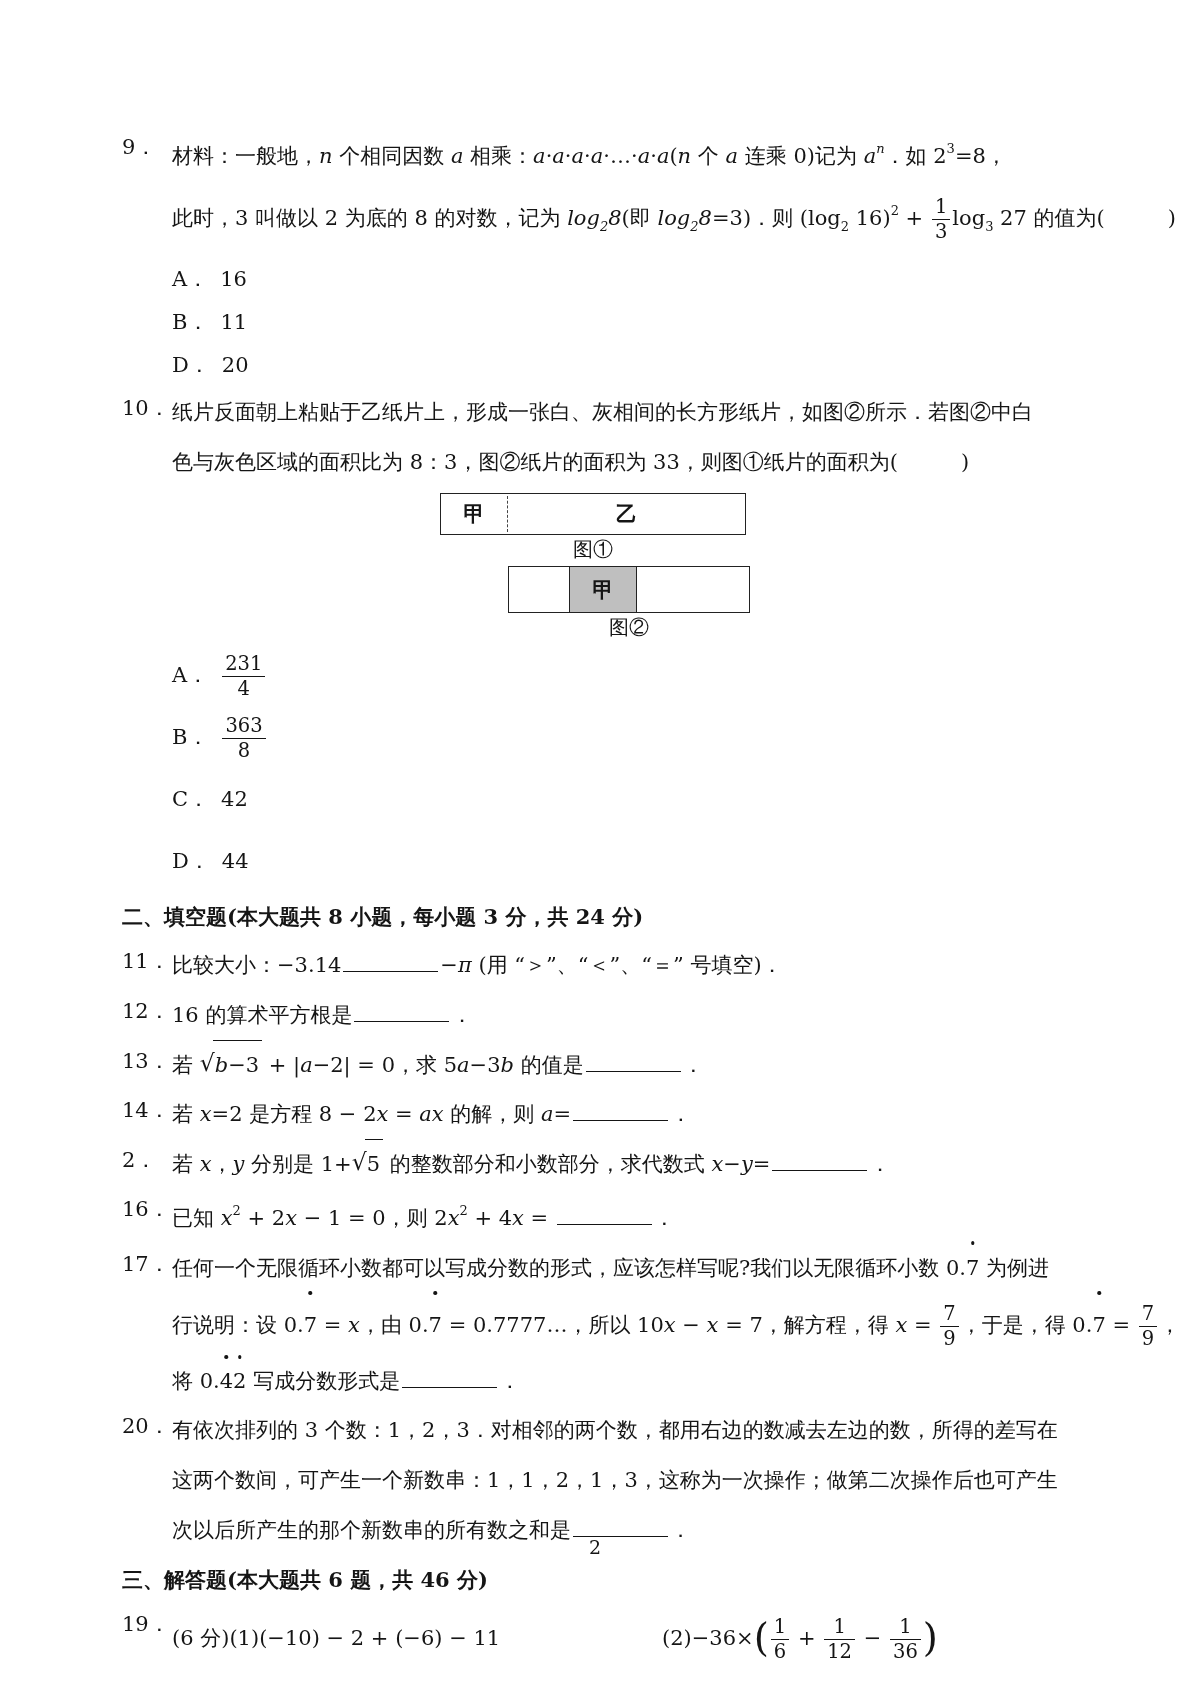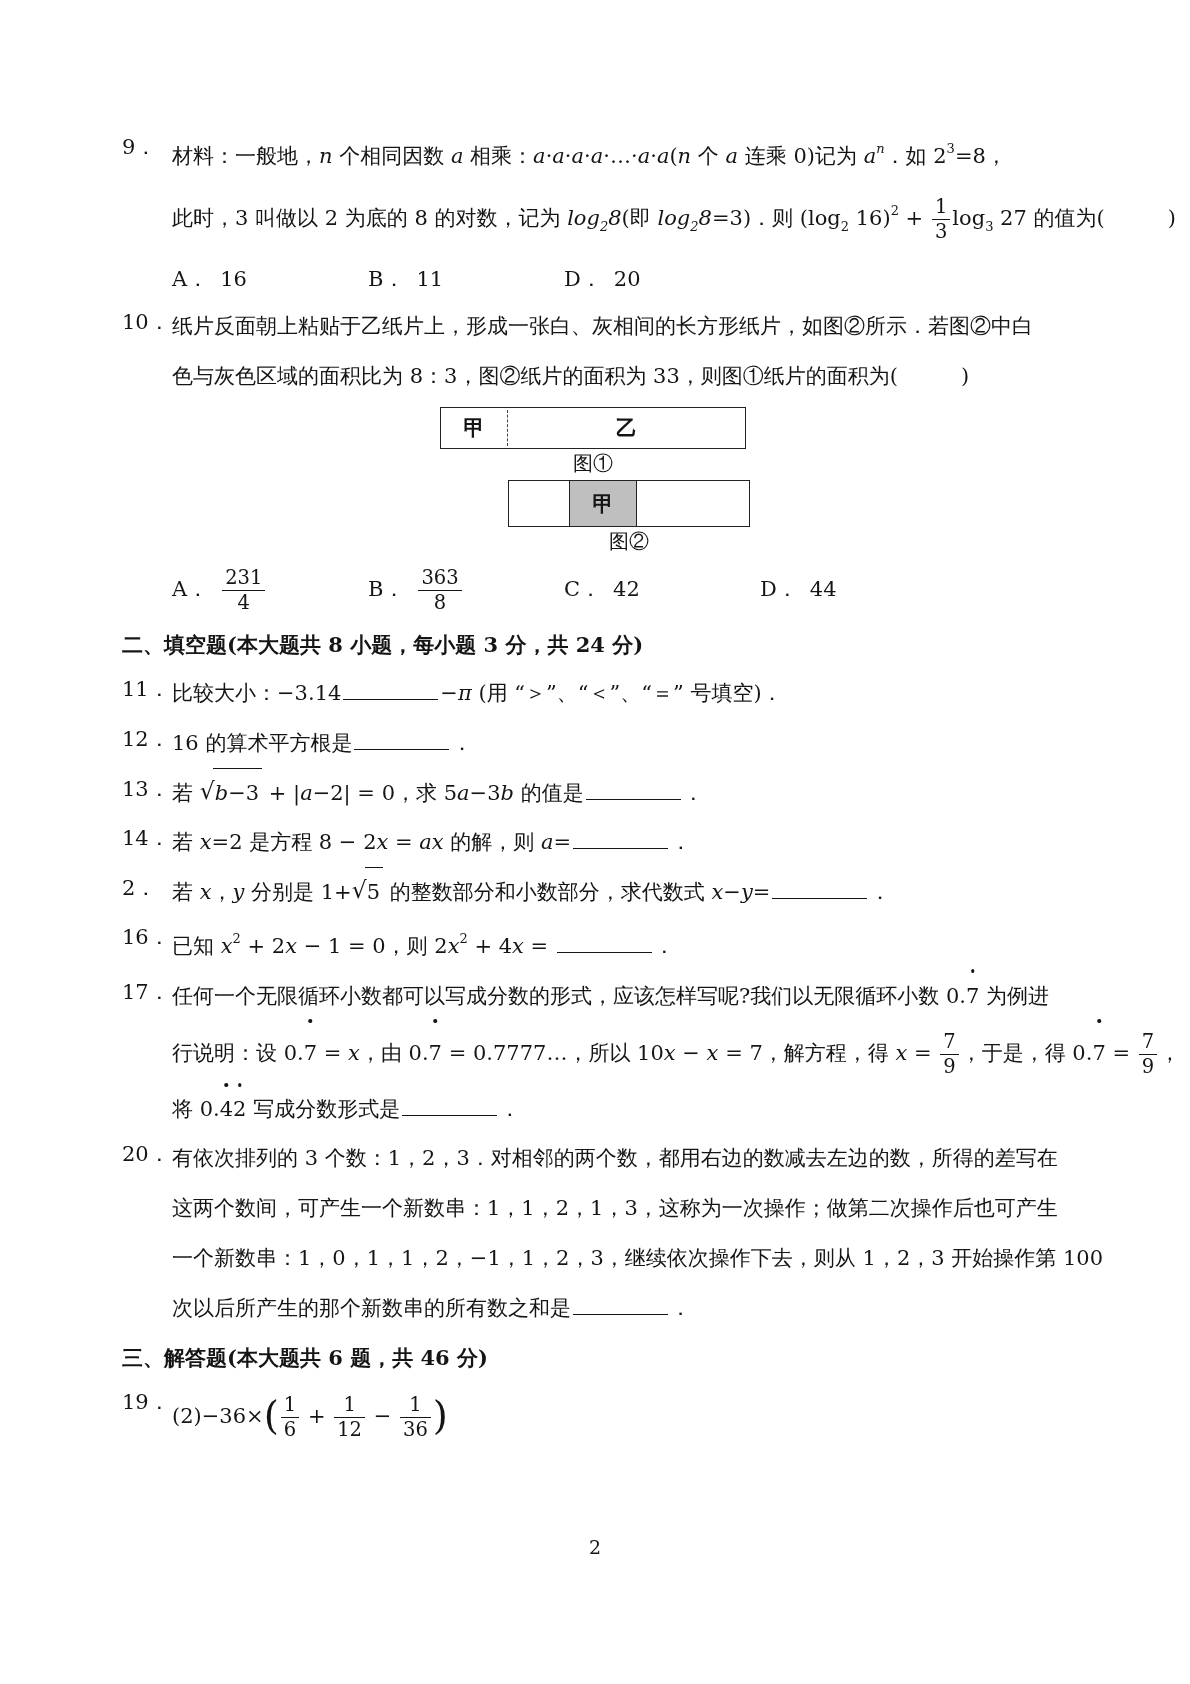--- a/index.html
+++ b/index.html
@@ -22,21 +22,21 @@
   .frac{display:inline-block;text-align:center;vertical-align:middle;line-height:1.12;font-size:0.93em;margin:0 2px;}
   .frac .num{display:block;border-bottom:1.4px solid #151515;padding:0 3px 1px;}
   .frac .den{display:block;padding:1px 3px 0;}
   .sqrt{display:inline-block;white-space:nowrap;}
   .radical{display:inline-block;font-size:1.12em;transform:translateY(-1px);margin-right:-2px;}
   .radicand{display:inline-block;border-top:1.4px solid #151515;padding:0 3px 0 2px;}
   .odot{position:relative;display:inline-block;}
   .odot::before{content:"";position:absolute;width:3.5px;height:3.5px;background:#151515;border-radius:50%;top:-2px;left:50%;transform:translateX(-50%);}
   .blank{display:inline-block;width:95px;height:2px;border-bottom:1.4px solid #151515;vertical-align:baseline;margin:0 2px;}
   .bigp{display:inline-block;font-size:1.85em;font-weight:400;vertical-align:middle;transform:translateY(-2px);}
-  .opts{display:flex;line-height:43px;margin-left:0;}
+  .opts{display:flex;line-height:43px;margin-left:0;flex-direction:column;}
   .opts.tall{line-height:62px;}
   .opt{width:196px;flex-shrink:0;}
   .opt .optlabel{margin-right:12px;}
   .heading{font-weight:bold;line-height:42px;margin:4px 0 2px 0;}
   .figwrap{text-align:center;}
   .figwrap.f1{width:306px;margin:6px 0 0 268px;}
   .figwrap.f2{width:242px;margin:2px 0 2px 336px;}
   .figrect{border:1.6px solid #222;display:flex;align-items:stretch;background:#fff;box-sizing:border-box;}
   .figrect.r1{height:42px;}
   .figrect.r2{height:47px;}
@@ -149,31 +149,31 @@
       <div class="line tall">行说明：设 0.<span class="odot">7</span> = <span class="mi">x</span>，由 0.<span class="odot">7</span> = 0.7777…，所以 10<span class="mi">x</span> − <span class="mi">x</span> = 7，解方程，得 <span class="mi">x</span> = <span class="frac"><span class="num">7</span><span class="den">9</span></span>，于是，得 0.<span class="odot">7</span> = <span class="frac"><span class="num">7</span><span class="den">9</span></span>，</div>
       <div class="line med">将 0.<span class="odot">4</span><span class="odot">2</span> 写成分数形式是<span class="blank"></span>．</div>
     </div>
   </div>
 
   <div class="q">
     <span class="qnum">20．</span>
     <div class="qbody">
       <div class="line">有依次排列的 3 个数：1，2，3．对相邻的两个数，都用右边的数减去左边的数，所得的差写在</div>
       <div class="line">这两个数间，可产生一个新数串：1，1，2，1，3，这称为一次操作；做第二次操作后也可产生</div>
-      <div class="line">一个新数串：1，0，1，1，2，−1，1，2，3，继续依次操作下去，则从 1，2，3 开始操作第 100</div>
       <div class="line">次以后所产生的那个新数串的所有数之和是<span class="blank"></span>．</div>
     </div>
   </div>
 
   <div class="heading">三、解答题(本大题共 6 题，共 46 分)</div>
 
   <div class="q">
     <span class="qnum">19．</span>
     <div class="qbody">
       <div class="q19row">
+        <span class="q19p1">(6 分)(1)(−10) − 2 + (−6) − 11</span>
         <span class="q19p2">(2)−36×<span class="bigp">(</span><span class="frac"><span class="num">1</span><span class="den">6</span></span> + <span class="frac"><span class="num">1</span><span class="den">12</span></span> − <span class="frac"><span class="num">1</span><span class="den">36</span></span><span class="bigp">)</span></span>
       </div>
     </div>
   </div>
 
 </div>
 
 <div class="pagenum">2</div>
 
 </body></html>

